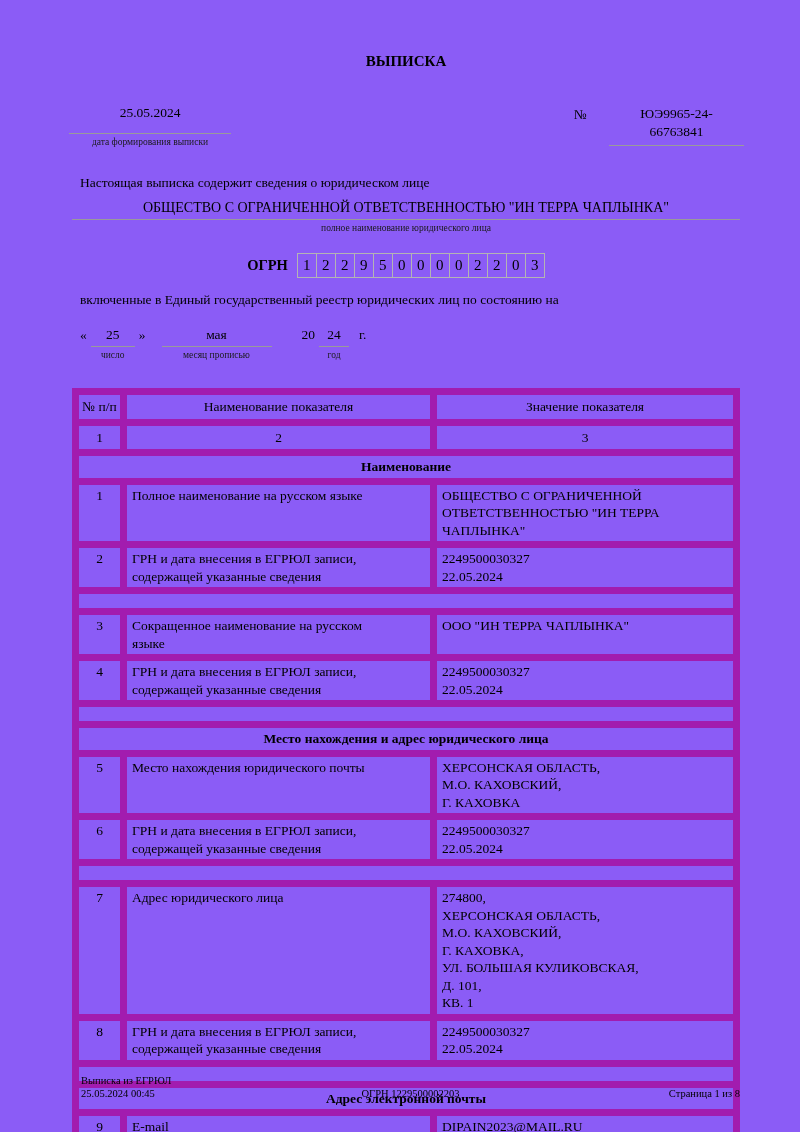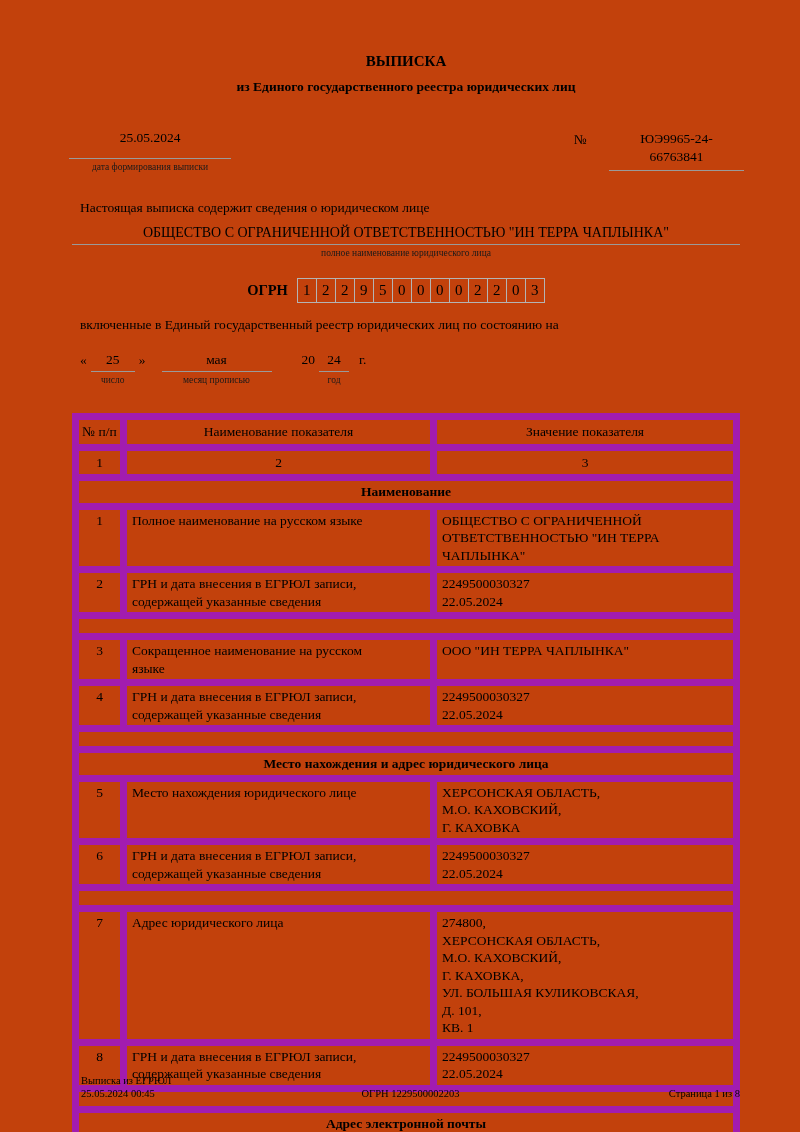--- a/index.html
+++ b/index.html
@@ -1,21 +1,21 @@
 <!DOCTYPE html>
 <html><head>
 <meta charset="utf-8">
 <style>
   * { margin: 0; padding: 0; box-sizing: border-box; }
   html, body { background: #ffffff; }
   body { font-family: "Liberation Serif", "DejaVu Serif", serif; color: #000; }
   .page {
     position: relative;
     width: 800px; height: 1132px;
-    background: #c2410c;
+    background: #8b5cf6;
     padding: 52px 60px 0 72px;
     overflow: hidden;
   }
   .content { width: 668px; }
 
   
   .doc-title { text-align: center; font-weight: bold; font-size: 15px; line-height: 19px; }
   .doc-subtitle { text-align: center; font-weight: bold; font-size: 13.5px; line-height: 18px; margin-top: 7px; }
 
   .meta-row { display: flex; justify-content: space-between; align-items: flex-start; margin-top: 34px; }
@@ -73,21 +73,20 @@
   .footer-center { justify-self: center; }
   .footer-right { justify-self: end; }
 </style>
 </head>
 <body>
 
 <div class="page">
   <div class="content">
 
     <div class="doc-title">ВЫПИСКА</div>
-    <div class="doc-subtitle">из Единого государственного реестра юридических лиц</div>
 
     <div class="meta-row">
       <div class="date-block">
         <div class="u-field">25.05.2024</div>
         <div class="field-caption">дата формирования выписки</div>
       </div>
       <div class="number-block">
         <div class="number-label">№</div>
         <div class="u-field number-field">
           <div>ЮЭ9965-24-</div>
@@ -187,21 +186,21 @@
 22.05.2024</td>
           </tr>
           <tr>
             <td colspan="3" class="c-spacer"></td>
           </tr>
           <tr>
             <td colspan="3" class="c-section">Место нахождения и адрес юридического лица</td>
           </tr>
           <tr>
             <td class="c-num">5</td>
-            <td class="c-name">Место нахождения юридического лице</td>
+            <td class="c-name">Место нахождения юридического почты</td>
             <td class="c-val">ХЕРСОНСКАЯ ОБЛАСТЬ,
 М.О. КАХОВСКИЙ,
 Г. КАХОВКА</td>
           </tr>
           <tr>
             <td class="c-num">6</td>
             <td class="c-name">ГРН и дата внесения в ЕГРЮЛ записи,
 содержащей указанные сведения</td>
             <td class="c-val">2249500030327
 22.05.2024</td>

